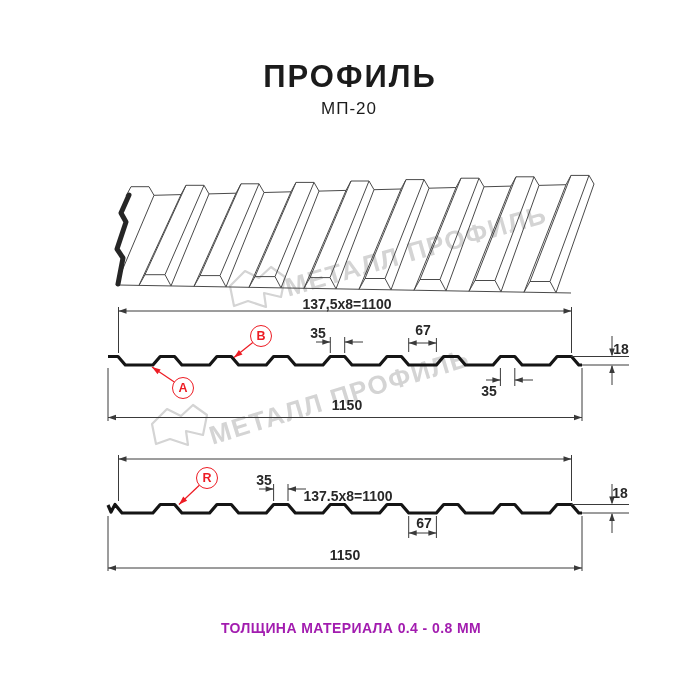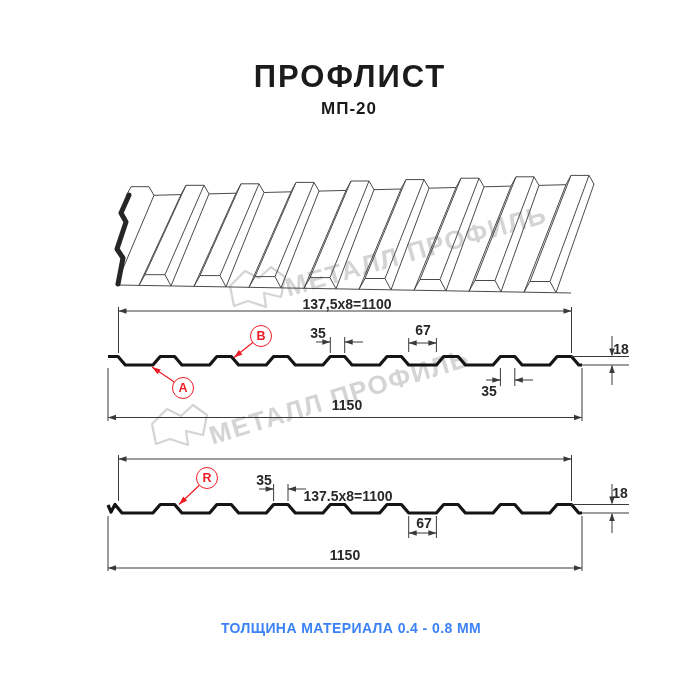--- a/index.html
+++ b/index.html
@@ -4,22 +4,22 @@
 <style>
   html,body{margin:0;padding:0;background:#fff;}
   #canvas{position:relative;width:700px;height:700px;background:#ffffff;overflow:hidden;
           font-family:"Liberation Sans", sans-serif;}
   .wm{position:absolute;font-weight:bold;font-size:26px;letter-spacing:1.5px;color:#d4d4d4;
       white-space:nowrap;transform-origin:0 50%;z-index:0;}
   #art{position:absolute;left:0;top:0;z-index:1;}
   .txt{position:absolute;z-index:2;color:#262626;white-space:nowrap;
        transform:translate(-50%,-50%);font-weight:bold;}
   .page-title{font-size:31px;font-weight:bold;letter-spacing:2px;color:#1b1b1b;}
-  .page-subtitle{font-size:17px;font-weight:bold;letter-spacing:1px;color:#1b1b1b;}
-  .footer-note{font-size:14px;letter-spacing:0.4px;color:#3b82f6;text-align:center;}
+  .page-subtitle{font-size:17px;font-weight:normal;letter-spacing:1px;color:#1b1b1b;}
+  .footer-note{font-size:14px;letter-spacing:0.4px;color:#a21caf;text-align:center;}
   .dim{font-size:14px;color:#282828;}
   .circ{position:absolute;z-index:2;width:20px;height:20px;border:1.7px solid #ed1c24;
         border-radius:50%;color:#ed1c24;font-size:12.5px;font-weight:bold;line-height:20px;
         text-align:center;transform:translate(-50%,-50%);background:transparent;}
 </style>
 </head>
 <body>
 
 <div id="canvas">
 
@@ -136,21 +136,21 @@
       <polygon points="108 568,116 565.2,116 570.8" fill="#3a3a3a"></polygon>
       <polygon points="582 568,574 565.2,574 570.8" fill="#3a3a3a"></polygon>
       <line x1="174.30685374987252" y1="382.1110944757201" x2="152" y2="367" stroke="#ed1c24" stroke-width="1.2"></line>
       <polygon points="152 367,157.4851910502505 374.1353121264772,160.66082434722077 369.4474724976163" fill="#ed1c24"></polygon>
       <line x1="252.786058482246" y1="342.54073120858186" x2="234" y2="357.5" stroke="#ed1c24" stroke-width="1.2"></line>
       <polygon points="234 357.5,242.4466795979212 354.3929750934275,238.91954476329585 349.96354995227006" fill="#ed1c24"></polygon>
       <line x1="199.37391930199743" y1="485.2175406606096" x2="179" y2="504.5" stroke="#ed1c24" stroke-width="1.2"></line>
       <polygon points="179 504.5,187.15086529264045 500.6837983568436,183.25875624970055 496.5713812548694" fill="#ed1c24"></polygon>
     </svg>
 
-  <div class="txt page-title" style="left:350px;top:77px;">ПРОФЛИСТ</div>
+  <div class="txt page-title" style="left:350px;top:77px;">ПРОФИЛЬ</div>
   <div class="txt page-subtitle" style="left:349px;top:109px;">МП-20</div>
 
   <div class="txt dim" style="left:347px;top:304px;">137,5x8=1100</div>
   <div class="txt dim" style="left:318px;top:333px;">35</div>
   <div class="txt dim" style="left:423px;top:330px;">67</div>
   <div class="txt dim" style="left:621px;top:349px;">18</div>
   <div class="txt dim" style="left:489px;top:391px;">35</div>
   <div class="txt dim" style="left:347px;top:405px;">1150</div>
 
   <div class="txt dim" style="left:348px;top:452px;margin-top:44px;">137.5x8=1100</div>

